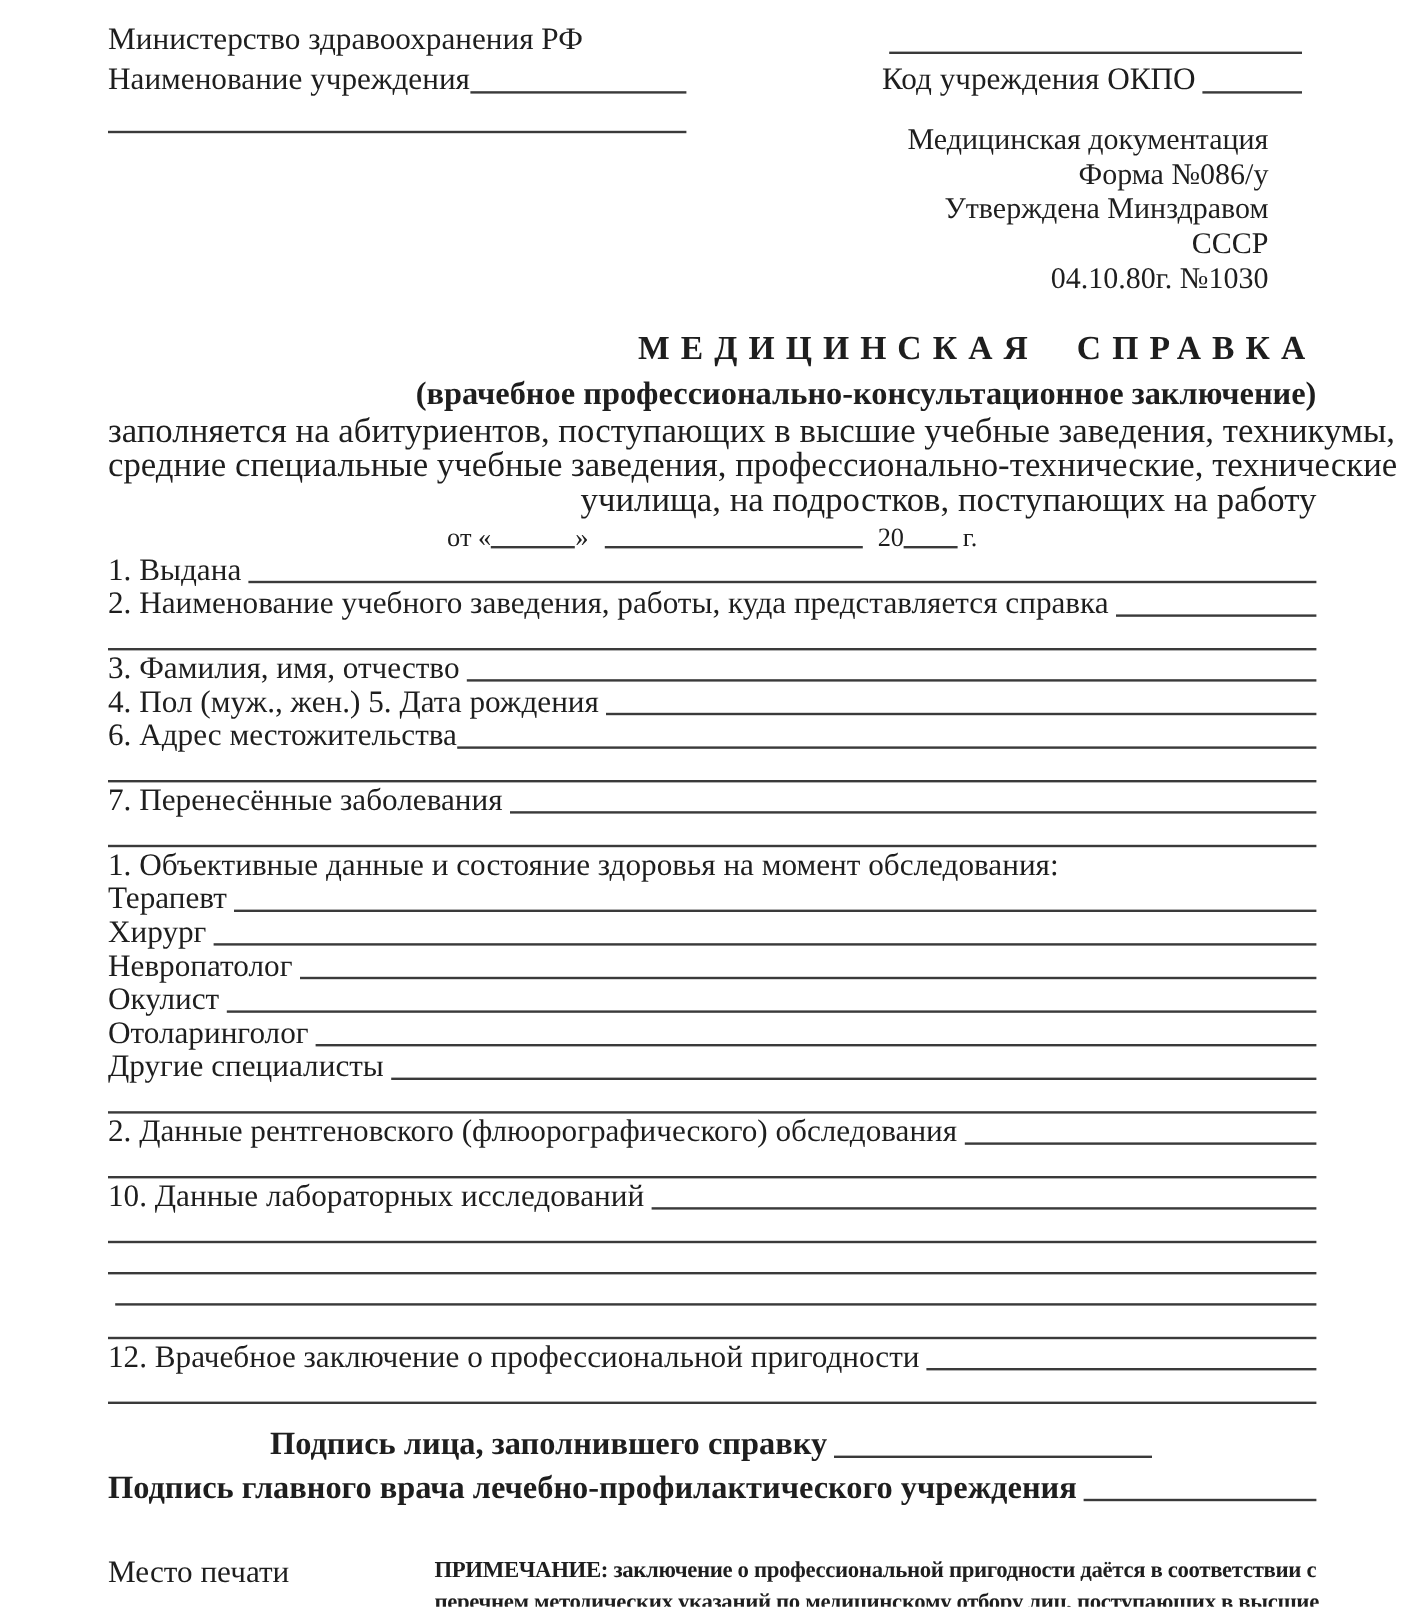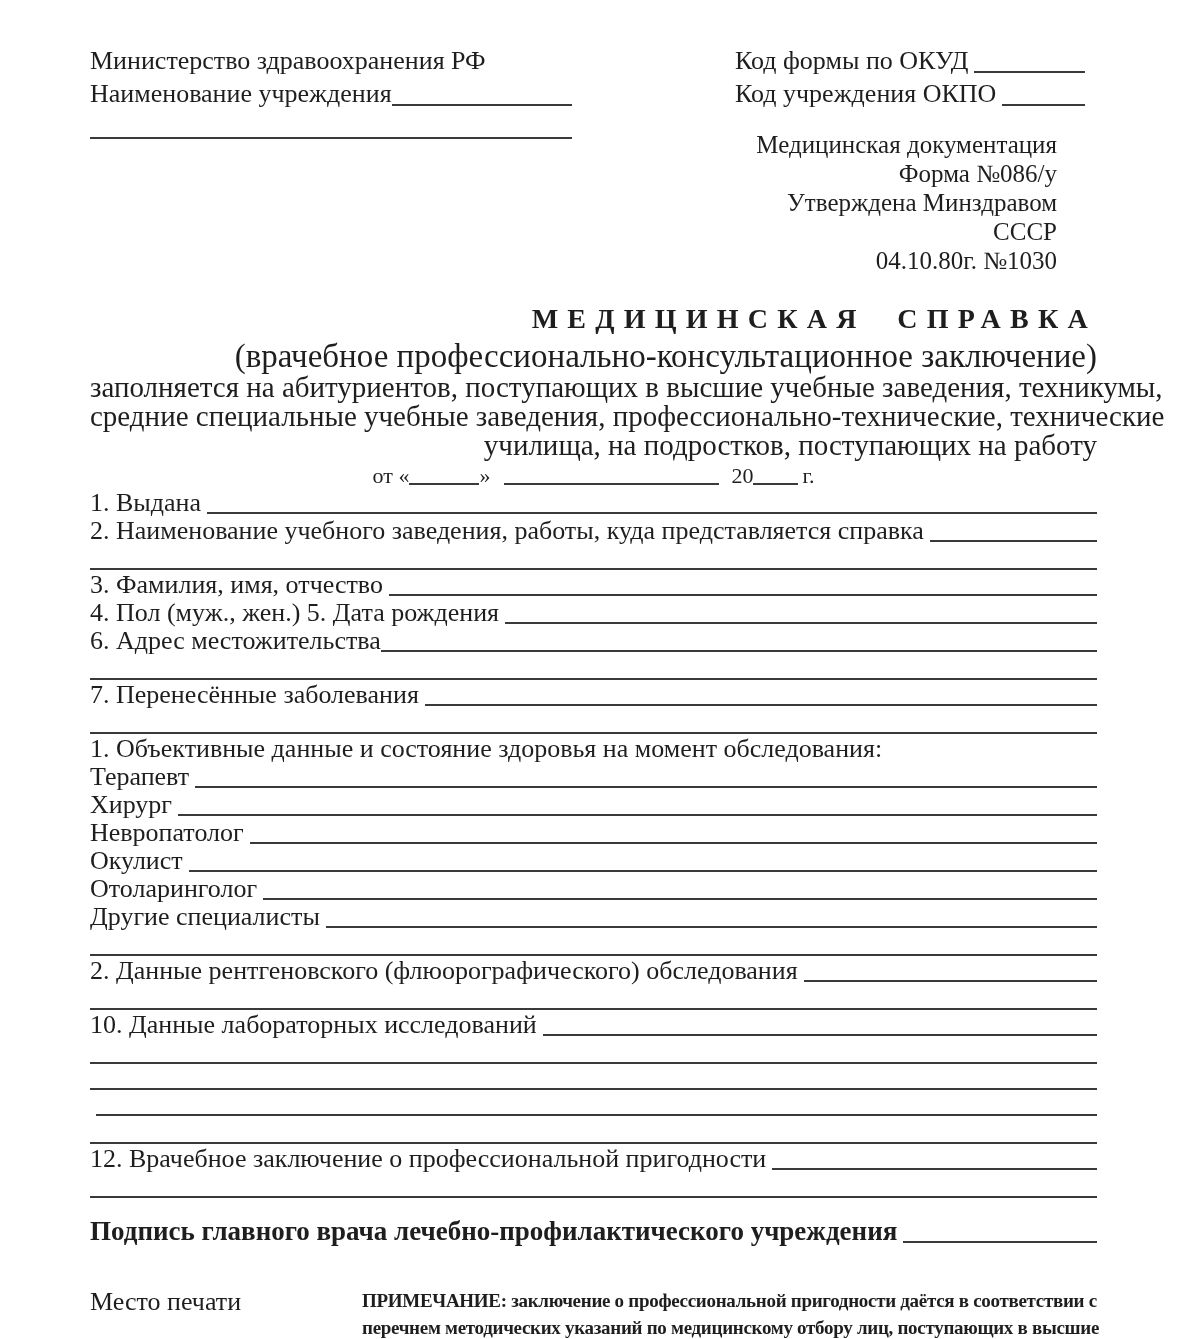--- a/index.html
+++ b/index.html
@@ -2,35 +2,35 @@
 <html><head>
 <meta charset="utf-8">
 <style>
   * { margin:0; padding:0; box-sizing:border-box; }
   html,body { background:#ffffff; }
   body {
     width:1188px; height:1339px; overflow:hidden;
     font-family:"Liberation Serif","DejaVu Serif",serif;
     color:#1e1e1e;
   }
-  .page { width:1188px; height:1250px; padding:44px 91px 0 90px; }
+  .page { width:1188px; height:1250px; padding:16px 91px 0 90px; }
 
   
   .header { display:flex; justify-content:space-between; }
   .header-left { flex:0 0 482px; font-size:26px; line-height:33px; }
   .header-right { flex:0 0 362px; font-size:26px; line-height:33px; }
   .hrow { display:flex; align-items:flex-end; height:33px; }
   .hrow .lbl { white-space:nowrap; }
   .blankfill { flex:1 1 auto; border-bottom:2px solid #3a3a3a; margin:0 0 4px 6px; min-width:20px; }
   .doc-block { margin-top:20px; text-align:right; padding-right:40px; font-size:25px; line-height:29px; }
 
   
   .title-block { margin-top:24px; text-align:right; }
   .form-title { font-size:28px; font-weight:bold; letter-spacing:0.33em; word-spacing:0.55em; line-height:40px; }
-  .form-subtitle { font-size:33px; font-weight:normal; line-height:34px; }
+  .form-subtitle { font-size:27px; font-weight:bold; line-height:34px; }
   .desc-line { font-size:29px; line-height:29px; white-space:nowrap; }
   .date-row { display:flex; justify-content:center; align-items:flex-end; height:29px; font-size:22px; }
   .date-row .blank { display:inline-block; border-bottom:2px solid #3a3a3a; margin-bottom:4px; }
   .w70 { width:70px; } .w215 { width:215px; } .w45 { width:45px; }
 
   
   .fields { margin-top:1px; }
   .frow { display:flex; align-items:flex-end; height:28px; font-size:26px; }
   .frow .lbl { white-space:nowrap; }
   .rule { height:24px; border-bottom:2px solid #3a3a3a; margin-bottom:2px; }
@@ -58,21 +58,20 @@
           <span class="lbl">Министерство здравоохранения РФ</span>
         </div>
       <div class="hrow">
         <span class="lbl">Наименование учреждения</span>
         <span class="blankfill" style="margin-left:0;"></span>
       </div>
       <div class="rule" style="height:29px;"></div>
     </div>
     <div class="header-right">
       <div class="hrow">
-        <span class="lbl">Код формы по ОКУД</span>
         <span class="blankfill" style="margin-right:12px;"></span>
       </div>
       <div class="hrow">
         <span class="lbl">Код учреждения ОКПО</span>
         <span class="blankfill" style="margin-right:12px;"></span>
       </div>
       <div class="doc-block">
         <div>Медицинская документация</div>
         <div>Форма №086/у</div>
         <div>Утверждена Минздравом СССР</div>
@@ -188,20 +187,24 @@
 
     <div class="frow">
       <span class="lbl">12. Врачебное заключение о профессиональной пригодности</span>
       <span class="blankfill"></span>
     </div>
     <div class="rule"></div>
 
   </div>
 
   <div class="sig-block">
+    <div class="sig-row indent">
+      <span class="lbl">Подпись лица, заполнившего справку</span>
+      <span class="blankfill"></span>
+    </div>
     <div class="sig-row">
       <span class="lbl">Подпись главного врача лечебно-профилактического учреждения</span>
       <span class="blankfill"></span>
     </div>
   </div>
 
   <div class="bottom">
     <div class="stamp">Место печати</div>
     <div class="note">
       <div><span>ПРИМЕЧАНИЕ:</span> <span>заключение о профессиональной пригодности даётся в соответствии с</span></div>

